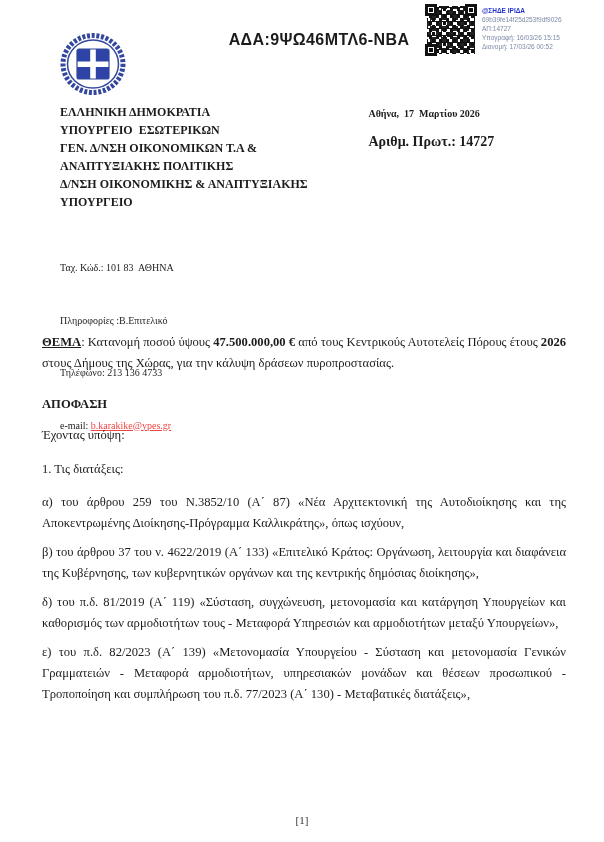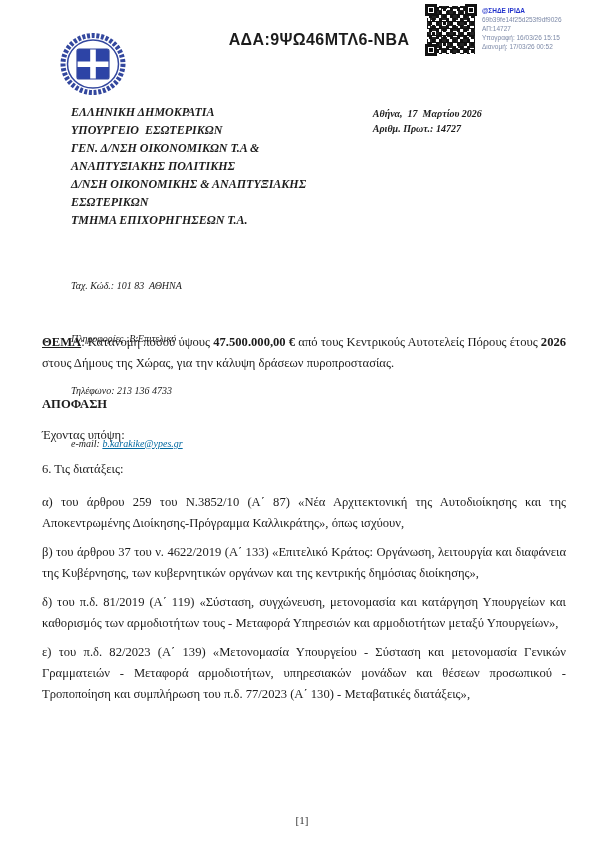--- a/index.html
+++ b/index.html
@@ -28,28 +28,28 @@
       conic-gradient(#222 25%,#fff 0 50%,#222 0 75%,#fff 0);
     background-size:7px 7px,11px 11px;
     outline:2px solid #fff;outline-offset:-2px;
   }
   .qr .finder{position:absolute;width:12px;height:12px;border:3px solid #111;background:#fff;box-sizing:border-box;}
   .qr .finder::after{content:"";position:absolute;inset:1px;background:#111;}
   .qr .f-tl{top:0;left:0;} .qr .f-tr{top:0;right:0;} .qr .f-bl{bottom:0;left:0;}
   .stamp-text{font-family:"Liberation Sans", sans-serif;font-size:6.5px;line-height:9px;padding-top:2px;width:108px;}
   .stamp-text .sys{font-weight:bold;}
   
-  .letterhead{position:absolute;top:103px;left:71px;right:30px;display:flex;justify-content:space-between;font-style:italic;}
+  .letterhead{position:absolute;top:103px;left:60px;right:30px;display:flex;justify-content:space-between;}
   .org-block{width:330px;}
   .org-line{font-weight:bold;font-size:12px;line-height:18px;white-space:pre-wrap;}
   .contact-block{margin-top:13px;font-size:10px;line-height:17.5px;white-space:pre-wrap;}
-  .contact-block a{color:#0369a1;text-decoration:underline;}
+  .contact-block a{color:#ef4444;text-decoration:underline;}
   .date-block{width:220px;padding-top:5px;}
   .date-line{font-weight:bold;font-size:10px;white-space:pre-wrap;}
-  .proto-line{font-weight:bold;font-size:10px;margin-top:4px;white-space:pre-wrap;}
+  .proto-line{font-weight:bold;font-size:14px;margin-top:15px;white-space:pre-wrap;}
   
   .body{position:absolute;top:332px;left:42px;right:38px;font-size:12.6px;line-height:21px;}
   .body p{margin:0 0 8px 0;text-align:justify;}
   .subject{margin-bottom:14px !important;}
   .subject .label{font-weight:bold;text-decoration:underline;}
   .subject .strong{font-weight:bold;}
   .h-center{text-align:right;font-weight:bold;word-spacing:5px;}
   .h1{margin:20px 0 10px 0 !important;}
   .h2{margin:0 0 14px 0 !important;}
   .intro{margin-bottom:13px !important;text-align:left !important;}
@@ -89,22 +89,21 @@
     </div>
   </div>
 
   <div class="letterhead">
     <div class="org-block">
       <div class="org-line">ΕΛΛΗΝΙΚΗ ΔΗΜΟΚΡΑΤΙΑ</div>
       <div class="org-line">ΥΠΟΥΡΓΕΙΟ  ΕΣΩΤΕΡΙΚΩΝ</div>
       <div class="org-line">ΓΕΝ. Δ/ΝΣΗ ΟΙΚΟΝΟΜΙΚΩΝ Τ.Α &amp;</div>
       <div class="org-line">ΑΝΑΠΤΥΞΙΑΚΗΣ ΠΟΛΙΤΙΚΗΣ</div>
       <div class="org-line">Δ/ΝΣΗ ΟΙΚΟΝΟΜΙΚΗΣ &amp; ΑΝΑΠΤΥΞΙΑΚΗΣ</div>
-      <div class="org-line">ΕΣΩΤΕΡΙΚΩΝ</div>
-      <div class="org-line">ΤΜΗΜΑ ΕΠΙΧΟΡΗΓΗΣΕΩΝ Τ.Α.</div>
+      <div class="org-line">ΥΠΟΥΡΓΕΙΟ</div>
 
       <div class="contact-block">
         <div>Ταχ. Κώδ.: 101 83  ΑΘΗΝΑ</div>
         <div>Πληροφορίες :Β.Επιτελικό</div>
         <div>Τηλέφωνο: 213 136 4733</div>
         <div><span>e-mail: </span><a href="#">b.karakike@ypes.gr</a></div>
       </div>
     </div>
 
     <div class="date-block">
@@ -112,21 +111,21 @@
       <div class="proto-line">Αριθμ. Πρωτ.: 14727</div>
     </div>
   </div>
 
   <div class="body">
     <p class="subject"><span class="label">ΘΕΜΑ</span><span>: Κατανομή ποσού ύψους </span><span class="strong">47.500.000,00 €</span><span> από τους Κεντρικούς Αυτοτελείς Πόρους έτους </span><span class="strong">2026</span><span> στους Δήμους της Χώρας, για την κάλυψη δράσεων πυροπροστασίας.</span></p>
 
     <p class="h-center h1">ΑΠΟΦΑΣΗ</p>
 
     <p class="intro">Έχοντας υπόψη:</p>
-    <p class="list-intro">6. Τις διατάξεις:</p>
+    <p class="list-intro">1. Τις διατάξεις:</p>
 
     <p class="provision">α) του άρθρου 259 του Ν.3852/10 (Α΄ 87) «Νέα Αρχιτεκτονική της Αυτοδιοίκησης και της Αποκεντρωμένης Διοίκησης-Πρόγραμμα Καλλικράτης», όπως ισχύουν,</p>
     <p class="provision">β) του άρθρου 37 του ν. 4622/2019 (Α΄ 133) «Επιτελικό Κράτος: Οργάνωση, λειτουργία και διαφάνεια της Κυβέρνησης, των κυβερνητικών οργάνων και της κεντρικής δημόσιας διοίκησης»,</p>
     <p class="provision">δ) του π.δ. 81/2019 (Α΄ 119) «Σύσταση, συγχώνευση, μετονομασία και κατάργηση Υπουργείων και καθορισμός των αρμοδιοτήτων τους - Μεταφορά Υπηρεσιών και αρμοδιοτήτων μεταξύ Υπουργείων»,</p>
     <p class="provision">ε) του π.δ. 82/2023 (Α΄ 139) «Μετονομασία Υπουργείου - Σύσταση και μετονομασία Γενικών Γραμματειών - Μεταφορά αρμοδιοτήτων, υπηρεσιακών μονάδων και θέσεων προσωπικού - Τροποποίηση και συμπλήρωση του π.δ. 77/2023 (Α΄ 130) - Μεταβατικές διατάξεις»,</p>
   </div>
 
   <div class="footer">[1]</div>
 
 </div>

